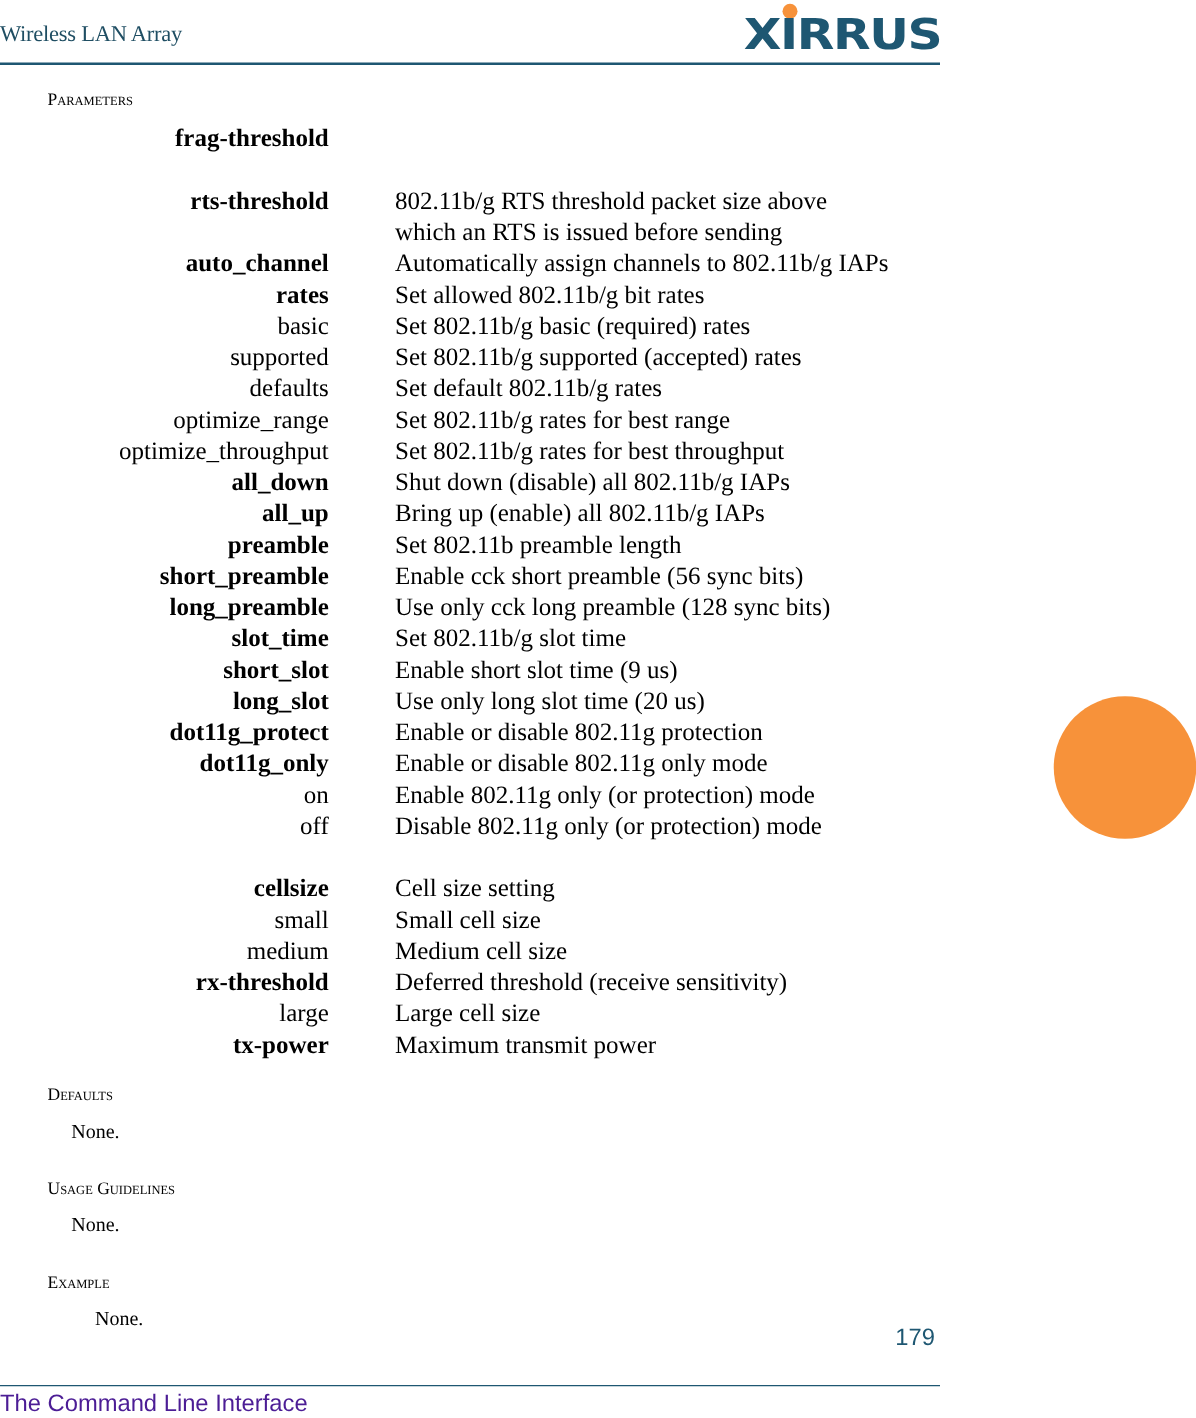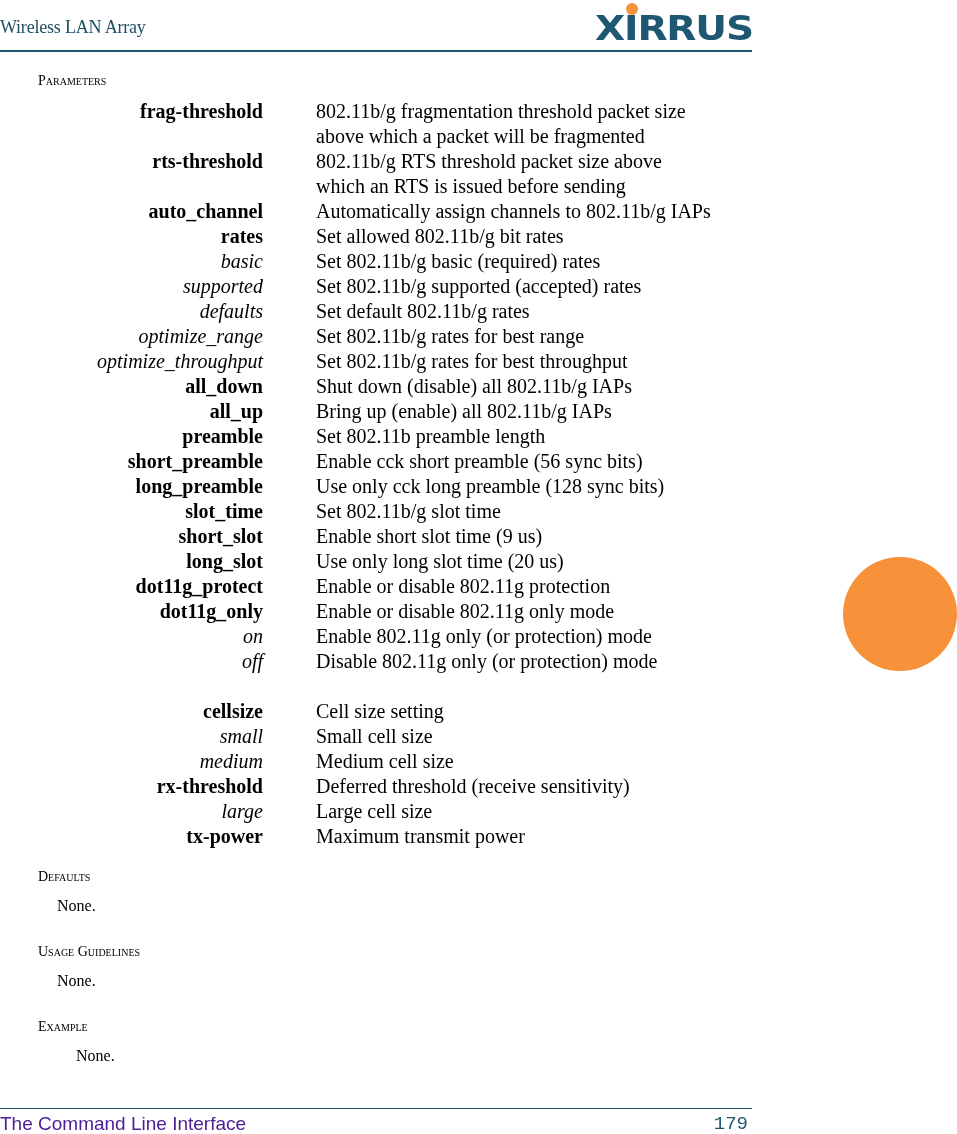--- a/index.html
+++ b/index.html
@@ -93,21 +93,20 @@
     .param-name {
       position: absolute;
       right: 497px;
       top: 0;
       text-align: right;
     }
     .param-name.bold {
       font-weight: bold;
     }
     .param-name.italic {
-      font-style: italic;
     }
     .param-desc {
       position: absolute;
       left: 300px;
       top: 0;
       white-space: pre-line;
       line-height: 25px;
     }
     .none-text {
       position: absolute;
@@ -126,22 +125,22 @@
       position: absolute;
       left: 0;
       top: 1113px;
       font-family: "Liberation Sans", sans-serif;
       font-size: 19px;
       color: #4c1d95;
     }
     .footer-right {
       position: absolute;
       right: 209px;
-      top: 1113px;
-      font-family: Liberation Mono, monospace;
+      top: 1060px;
+      font-family: Liberation Sans, sans-serif;
       font-size: 19px;
       color: #1e5772;
     }
     .tab-marker {
       position: absolute;
       left: 843px;
       top: 557px;
       width: 114px;
       height: 114px;
       border-radius: 50%;
@@ -158,22 +157,20 @@
     <div class="logo-text">XIRRUS</div>
   </div>
   <div class="header-rule"></div>
 </div>
 
 <div class="section-heading" style="top:71px;">Parameters</div>
 
 <div class="params" id="params">
     <div class="param-row two-line">
       <span class="param-name bold">frag-threshold</span>
-      <span class="param-desc">802.11b/g fragmentation threshold packet size
-above which a packet will be fragmented</span>
     </div>
     <div class="param-row two-line">
       <span class="param-name bold">rts-threshold</span>
       <span class="param-desc">802.11b/g RTS threshold packet size above
 which an RTS is issued before sending</span>
     </div>
     <div class="param-row">
       <span class="param-name bold">auto_channel</span>
       <span class="param-desc">Automatically assign channels to 802.11b/g IAPs</span>
     </div>

